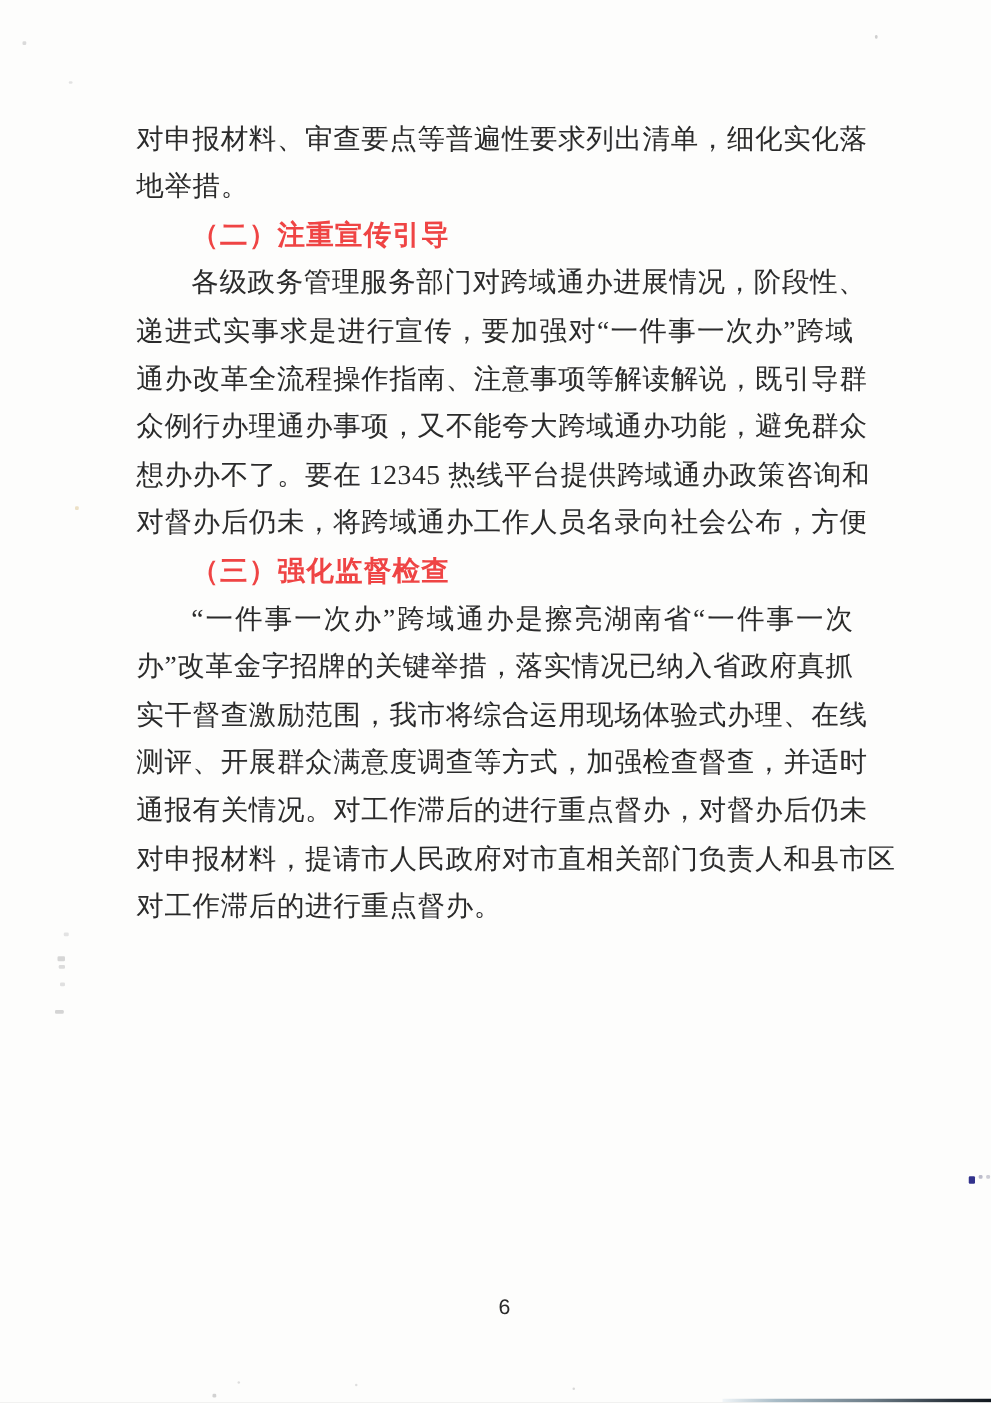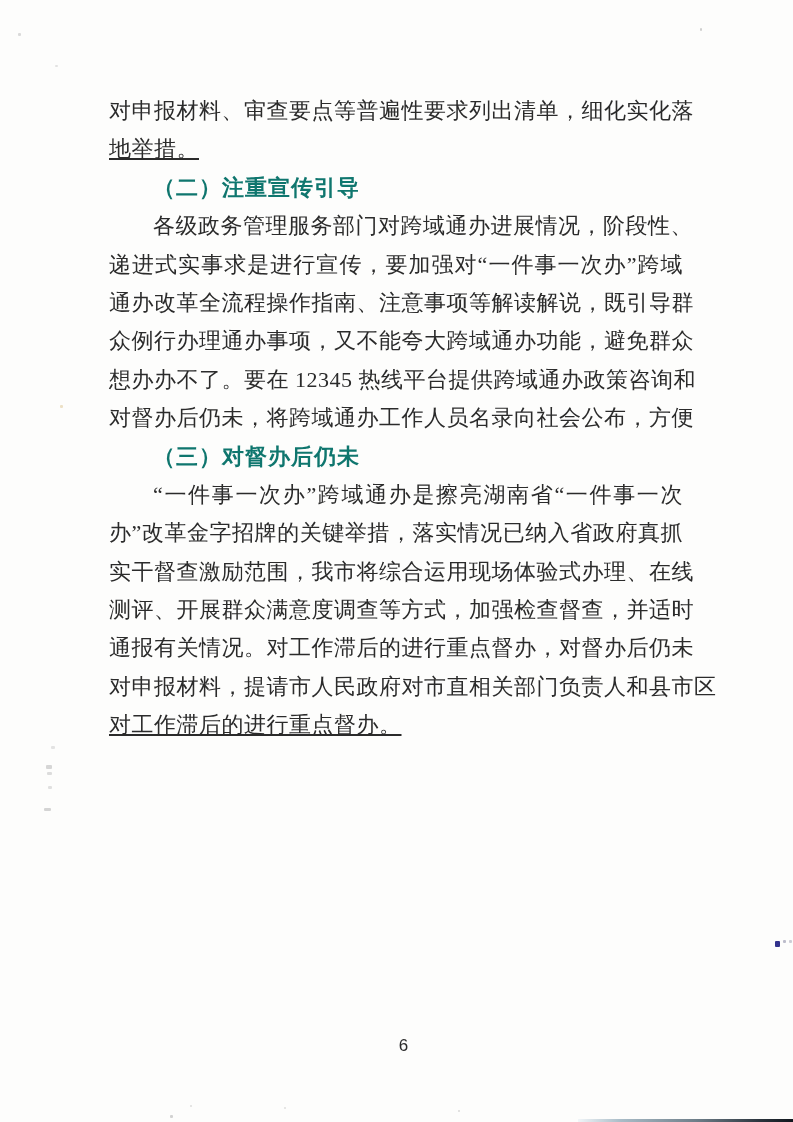--- a/index.html
+++ b/index.html
@@ -29,28 +29,27 @@
     font-size: 22px;
     white-space: nowrap;
     text-align: justify;
     text-align-last: justify;
     text-justify: inter-character;
     letter-spacing: 0.5px;
   }
   .line.last {
     text-align: left;
     text-align-last: left;
-    text-decoration: underline;
   }
   .line.indent {
     text-indent: 2em;
   }
   .line.heading {
     font-weight: 700;
-    color: #0f766e;
+    color: #ef4444;
     text-align: left;
     text-align-last: left;
     text-indent: 2em;
     letter-spacing: 1px;
   }
   .page-number {
     position: absolute;
     left: 0;
     right: 0;
     top: 1036px;
@@ -77,21 +76,21 @@
   <div class="text-block" id="text-block">
       <div class="line">对申报材料、审查要点等普遍性要求列出清单，细化实化落</div>
       <div class="line last">地举措。</div>
       <div class="line heading">（二）注重宣传引导</div>
       <div class="line indent">各级政务管理服务部门对跨域通办进展情况，阶段性、</div>
       <div class="line">递进式实事求是进行宣传，要加强对“一件事一次办”跨域</div>
       <div class="line">通办改革全流程操作指南、注意事项等解读解说，既引导群</div>
       <div class="line">众例行办理通办事项，又不能夸大跨域通办功能，避免群众</div>
       <div class="line">想办办不了。要在 12345 热线平台提供跨域通办政策咨询和</div>
       <div class="line">对督办后仍未，将跨域通办工作人员名录向社会公布，方便</div>
-      <div class="line heading">（三）对督办后仍未</div>
+      <div class="line heading">（三）强化监督检查</div>
       <div class="line indent">“一件事一次办”跨域通办是擦亮湖南省“一件事一次</div>
       <div class="line">办”改革金字招牌的关键举措，落实情况已纳入省政府真抓</div>
       <div class="line">实干督查激励范围，我市将综合运用现场体验式办理、在线</div>
       <div class="line">测评、开展群众满意度调查等方式，加强检查督查，并适时</div>
       <div class="line">通报有关情况。对工作滞后的进行重点督办，对督办后仍未</div>
       <div class="line">对申报材料，提请市人民政府对市直相关部门负责人和县市区</div>
       <div class="line last">对工作滞后的进行重点督办。</div>
     </div>
   <div class="page-number">6</div>
   <div id="artifact-layer">

